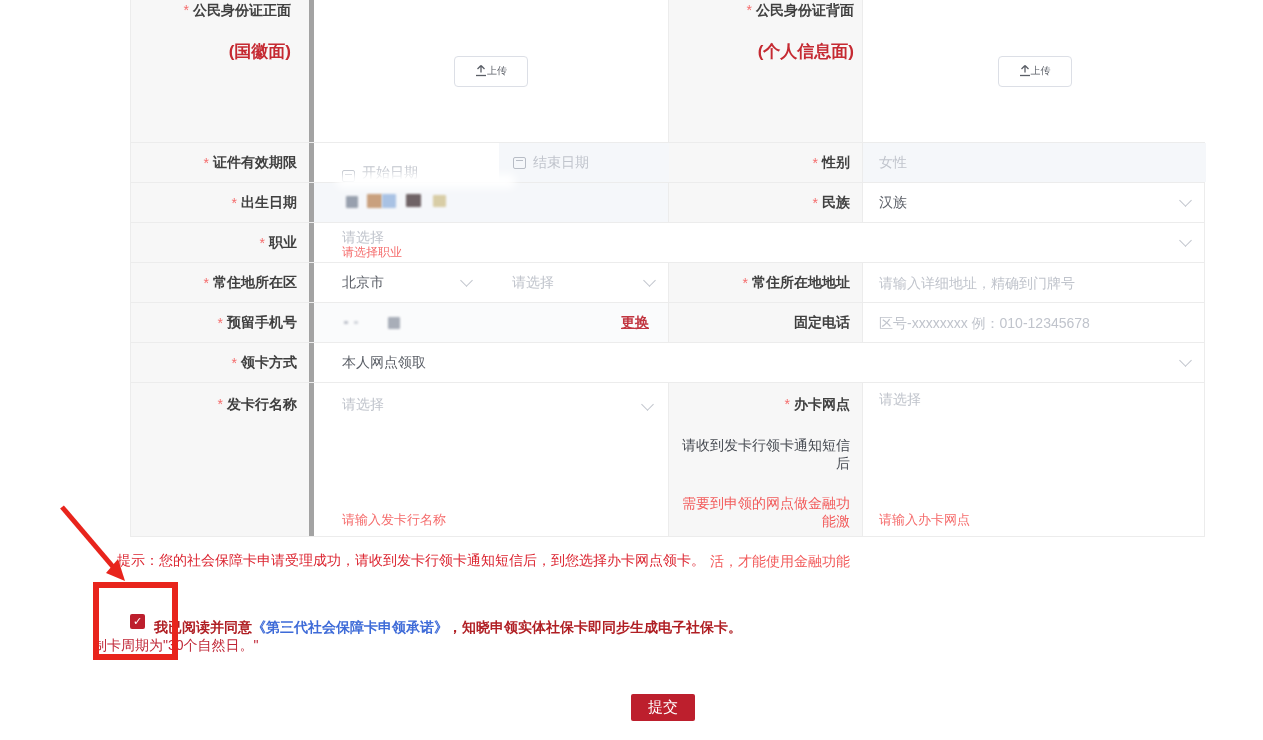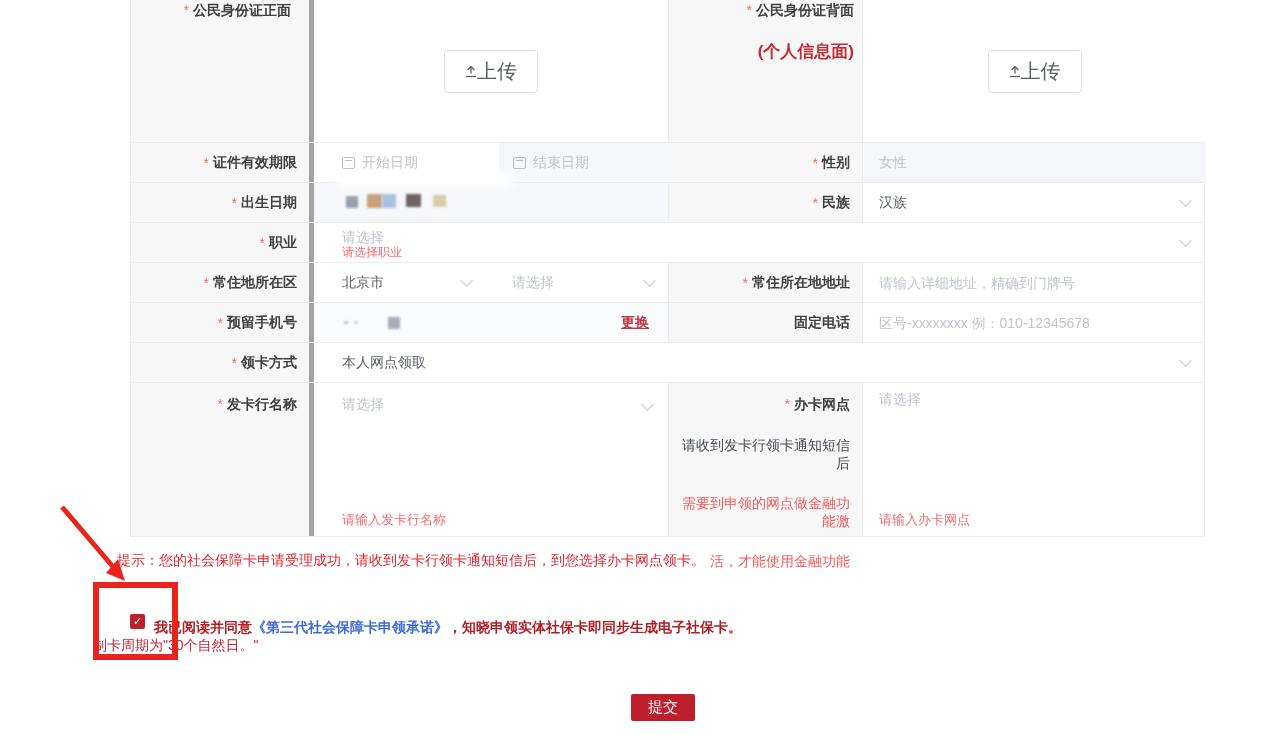--- a/index.html
+++ b/index.html
@@ -21,31 +21,31 @@
   .vm { left:183px; width:892px; }
   .label-cell { background:#f7f7f7; display:flex; align-items:center; justify-content:flex-end;
     padding-right:12px; font-weight:bold; color:#404040; }
   .star { color:#f56c6c; margin-right:4px; font-weight:normal; }
   .upload-label-cell { background:#f7f7f7; text-align:right; padding:2px 18px 0 0;
     font-weight:bold; color:#404040; }
   .upload-sub { color:#c52a32; font-size:17px; margin-top:20px; font-weight:bold; }
   .center-cell { display:flex; align-items:center; justify-content:center; background:#fff; }
   .upload-btn { display:inline-flex; align-items:center; gap:0; padding:7px 20px;
     background:#fff; border:1px solid #dcdfe6; border-radius:4px; color:#5a5e66;
-    font-size:20px; cursor:pointer; font-family:inherit; }
+    font-size:10px; cursor:pointer; font-family:inherit; }
   .ph { color:#c0c4cc; }
   .val { color:#5a5e66; }
   .chev { display:inline-block; width:9px; height:9px; border-right:1.5px solid #c0c4cc;
     border-bottom:1.5px solid #c0c4cc; transform:rotate(45deg); }
   .chev.abs { position:absolute; right:16px; top:50%; margin-top:-7px; }
   .cal { display:inline-block; width:13px; height:12px; border:1px solid #b8bdc6;
     border-radius:2px; position:relative; margin-right:7px; flex:none; }
   .cal:after { content:""; position:absolute; left:2px; right:2px; top:2.5px; border-top:1px solid #b8bdc6; }
   .date-half { position:absolute; top:0; bottom:0; display:flex; align-items:center; }
-  .dh-start { left:0; width:185px; padding-left:28px; }
+  .dh-start { left:0; width:185px; padding-left:28px;align-items:flex-end; }
   .dh-end { left:185px; width:170px; padding-left:14px; background:#f5f7fa; }
   .disabled-cell { background:#f5f7fa; }
   .cell-text { position:absolute; left:16px; top:50%; transform:translateY(-50%); }
   .cell-text-28 { position:absolute; left:28px; top:50%; transform:translateY(-50%); }
   .redact { position:absolute; filter:blur(1.2px); border-radius:1px; }
   .smudge { position:absolute; background:#fff; filter:blur(4px); border-radius:10px; }
   .err { color:#f56c6c; }
   .change-link { position:absolute; right:19px; top:50%; transform:translateY(-50%);
     color:#c13540; text-decoration:underline; font-weight:bold; cursor:pointer; }
   .text-input { border:none; outline:none; background:transparent; font-family:inherit;
@@ -74,20 +74,21 @@
 </head>
 <body>
 
 <div class="page">
 
   <div class="form-table">
 
     <div class="row r1">
       <div class="cell l1 upload-label-cell">
         <div><span class="star">*</span><span>公民身份证正面</span></div>
+        <div class="upload-sub">(国徽面)</div>
       </div>
       <div class="cell v1 center-cell">
         <button class="upload-btn">
           <span><svg width="12" height="13" viewBox="0 0 12 13" fill="none" stroke="#5a5e66" stroke-width="1.3">
                 <path d="M6 1.5 L6 8.5 M6 1.5 L2.5 5 M6 1.5 L9.5 5"></path>
                 <path d="M1 11.5 H11"></path>
               </svg></span>
           <span>上传</span>
         </button>
       </div>

